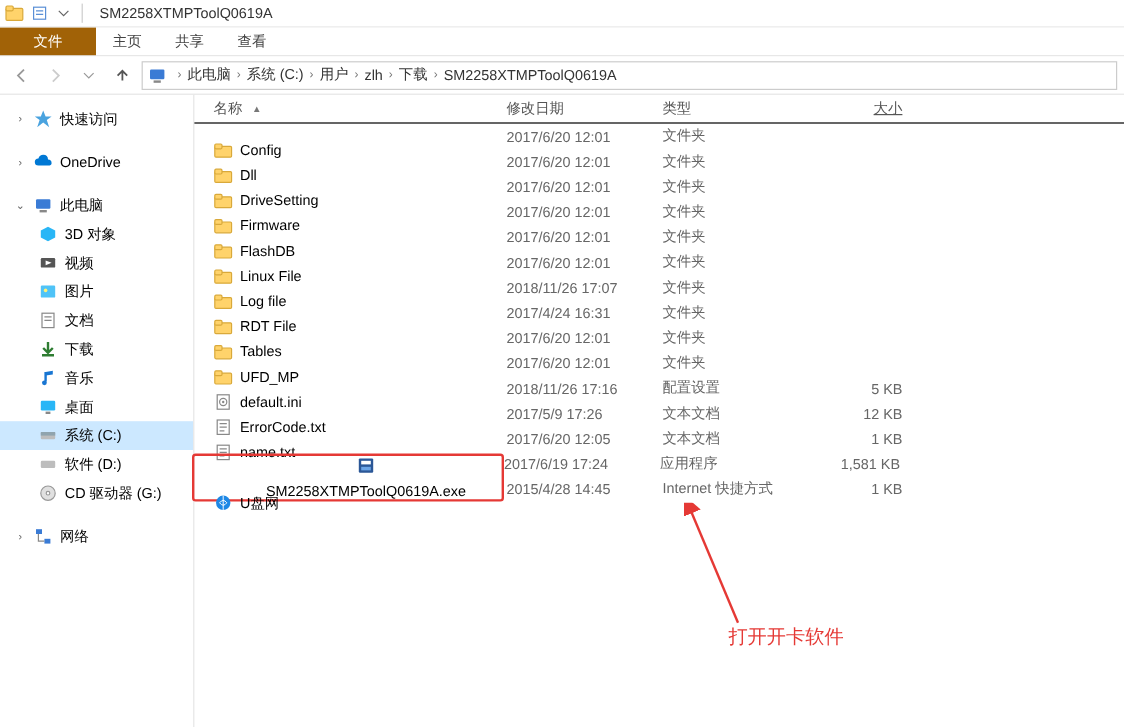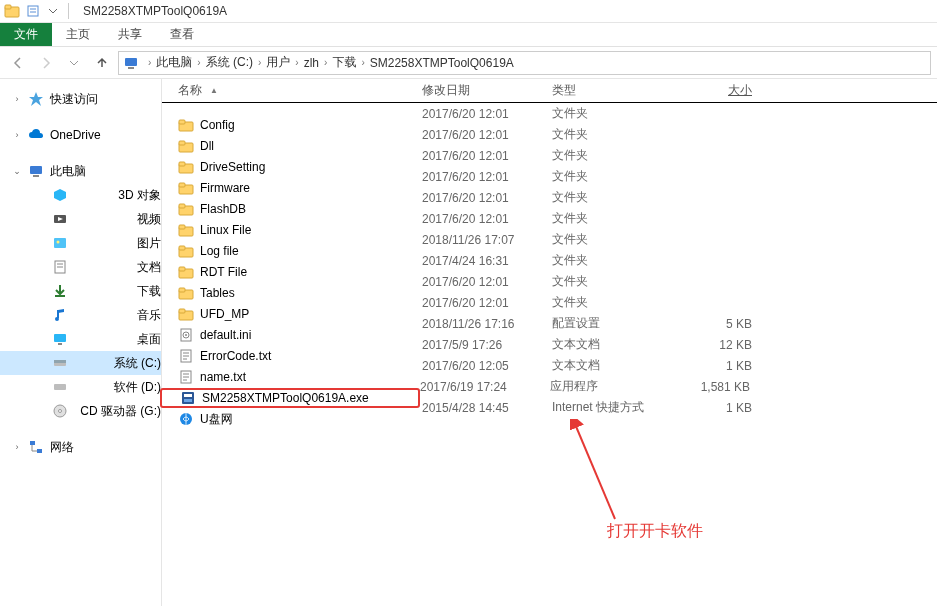--- a/index.html
+++ b/index.html
@@ -5,57 +5,57 @@
 * { margin: 0; padding: 0; box-sizing: border-box; font-family: "Microsoft YaHei", "Segoe UI", sans-serif; font-size: 12px; }
 body { background: #fff; width: 937px; height: 606px; overflow: hidden; position: relative; }
 
 .titlebar { height: 23px; background: #fff; display: flex; align-items: center; padding: 0 4px; border-bottom: 1px solid #e5e5e5; }
 .titlebar .ticon { width: 16px; height: 16px; margin-right: 2px; display: flex; align-items: center; justify-content: center; }
 .titlebar .qat { width: 18px; height: 18px; margin-left: 2px; display: flex; align-items: center; justify-content: center; }
 .titlebar .sep { width: 1px; height: 16px; background: #ccc; margin: 0 6px; }
 .titlebar .wtitle { margin-left: 8px; color: #333; }
 
 .ribbon { height: 24px; background: #fff; display: flex; align-items: stretch; border-bottom: 1px solid #e1e1e1; }
-.ribbon .filetab { background: #15803d; color: #fff; padding: 0 14px; display: flex; align-items: center; }
+.ribbon .filetab { background: #a16207; color: #fff; padding: 0 28px; display: flex; align-items: center; }
 .ribbon .tab { padding: 0 14px; display: flex; align-items: center; color: #444; }
 
 .navbar { height: 32px; background: #fff; display: flex; align-items: center; padding: 0 6px; border-bottom: 1px solid #e5e5e5; gap: 4px; }
 .navbtn { width: 24px; height: 24px; display: flex; align-items: center; justify-content: center; color: #999; }
 .navbtn.active { color: #555; }
 .addr { flex: 1; height: 24px; border: 1px solid #ccc; display: flex; align-items: center; padding: 0 4px; }
 .addr .crumb { display: flex; align-items: center; color: #333; white-space: nowrap; }
 .addr .chev { margin: 0 5px; color: #777; font-size: 10px; }
 .pcicon { width: 16px; height: 16px; margin-right: 4px; }
 
 .main { display: flex; height: calc(606px - 23px - 24px - 32px); }
 
 .sidebar { width: 162px; border-right: 1px solid #e5e5e5; padding: 8px 0; overflow: hidden; }
 .snode { display: flex; align-items: center; height: 24px; padding-left: 12px; gap: 6px; }
-.snode.indent { padding-left: 52px; justify-content: space-between; }
+.snode.indent { padding-left: 32px; }
 .snode.sel { background: #cce8ff; }
 .sicon { width: 16px; height: 16px; flex-shrink: 0; }
 .expand { width: 10px; color: #666; font-size: 9px; text-align: center; }
 .sgap { height: 12px; }
 
 .content { flex: 1; position: relative; }
 .headers { display: flex; height: 24px; border-bottom: 1px solid #000000; align-items: center; color: #555; }
 .col-name { width: 260px; padding-left: 16px; display: flex; align-items: center; gap: 8px; }
 .col-date { width: 130px; }
 .col-type { width: 120px; }
 .col-size { width: 100px; text-align: right; padding-right: 20px; text-decoration: underline; }
 .sort-arrow { font-size: 8px; color: #777; }
 
 .filelist { }
 .row { display: flex; height: 21px; align-items: center; }
 .row .c-name { width: 260px; padding-left: 16px; display: flex; align-items: center; gap: 6px; margin-top: 23px; }
 .row .c-date { width: 130px; color: #666; }
 .row .c-type { width: 120px; color: #666; }
 .row .c-size { width: 100px; text-align: right; padding-right: 20px; color: #666; }
 .ficon { width: 16px; height: 16px; flex-shrink: 0; }
-.row.highlight .c-name { border: 2px solid #e53935; border-radius: 3px; margin-left: -2px; padding-left: 18px; }
+.row.highlight .c-name { border: 2px solid #e53935; border-radius: 3px; margin-left: -2px; padding-left: 30px; flex-direction: column; }
 
 .callout-arrow { position: absolute; left: 408px; top: 340px; pointer-events: none; }
 .callout-text { position: absolute; left: 445px; top: 442px; color: #e53935; font-size: 16px; pointer-events: none; }
 
 
 .folder-svg { fill: #ffd36b; stroke: #d9a93a; }
 </style>
 </head>
 <body>
 

